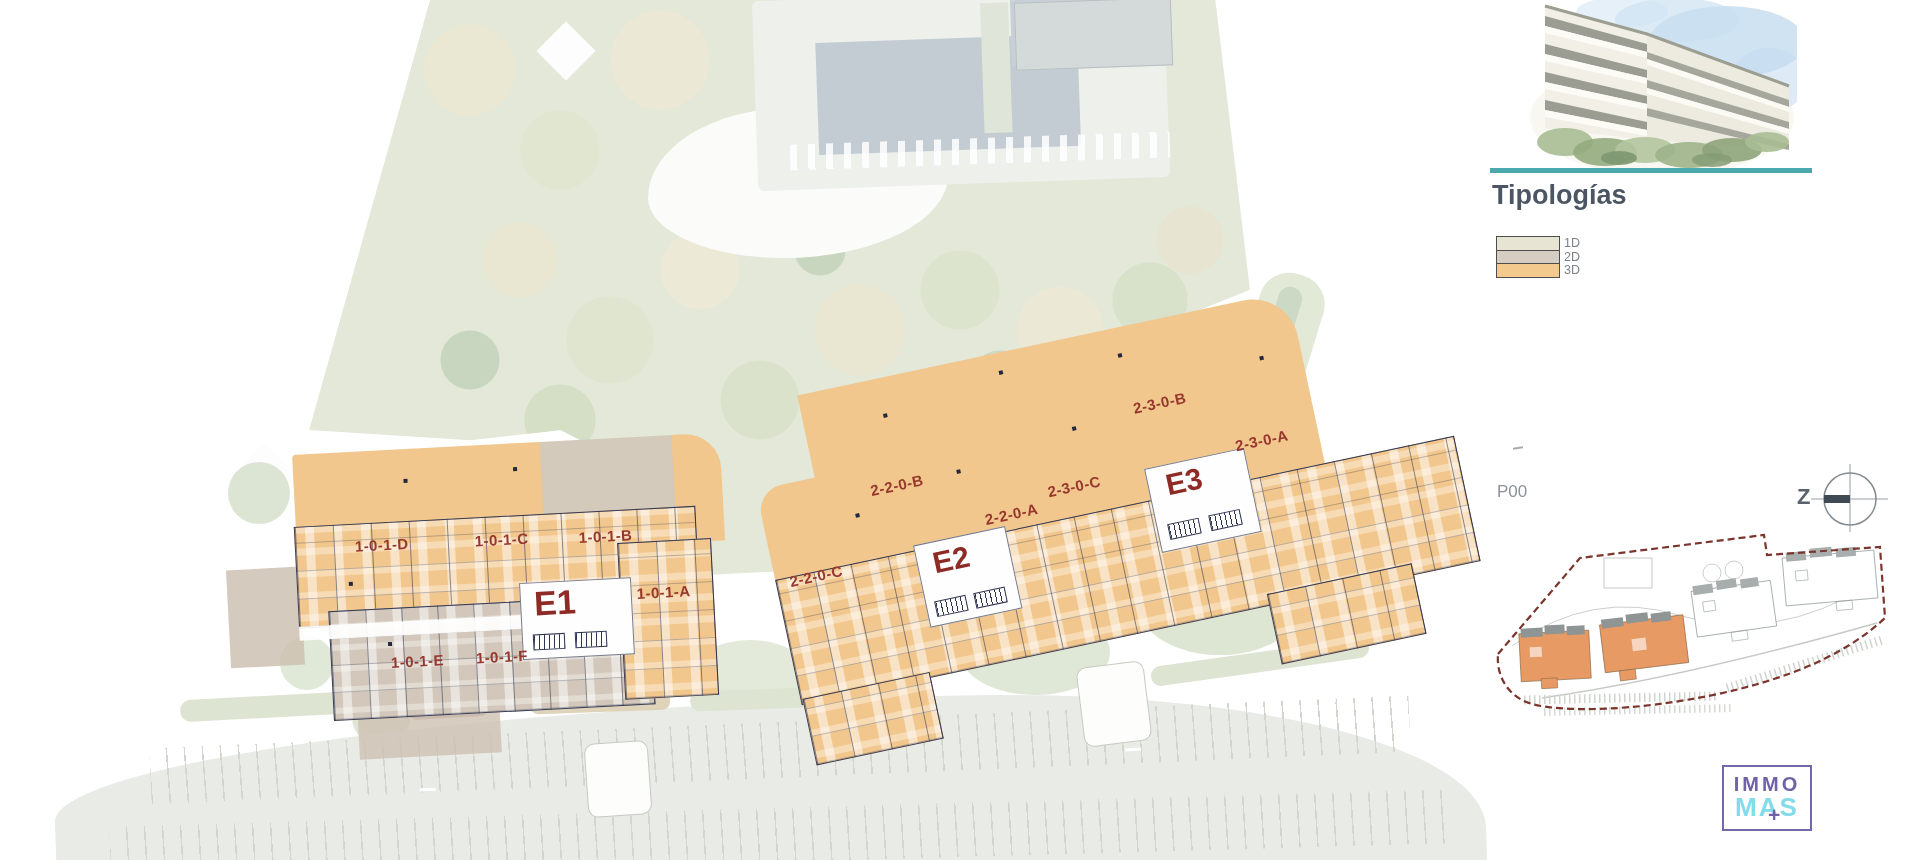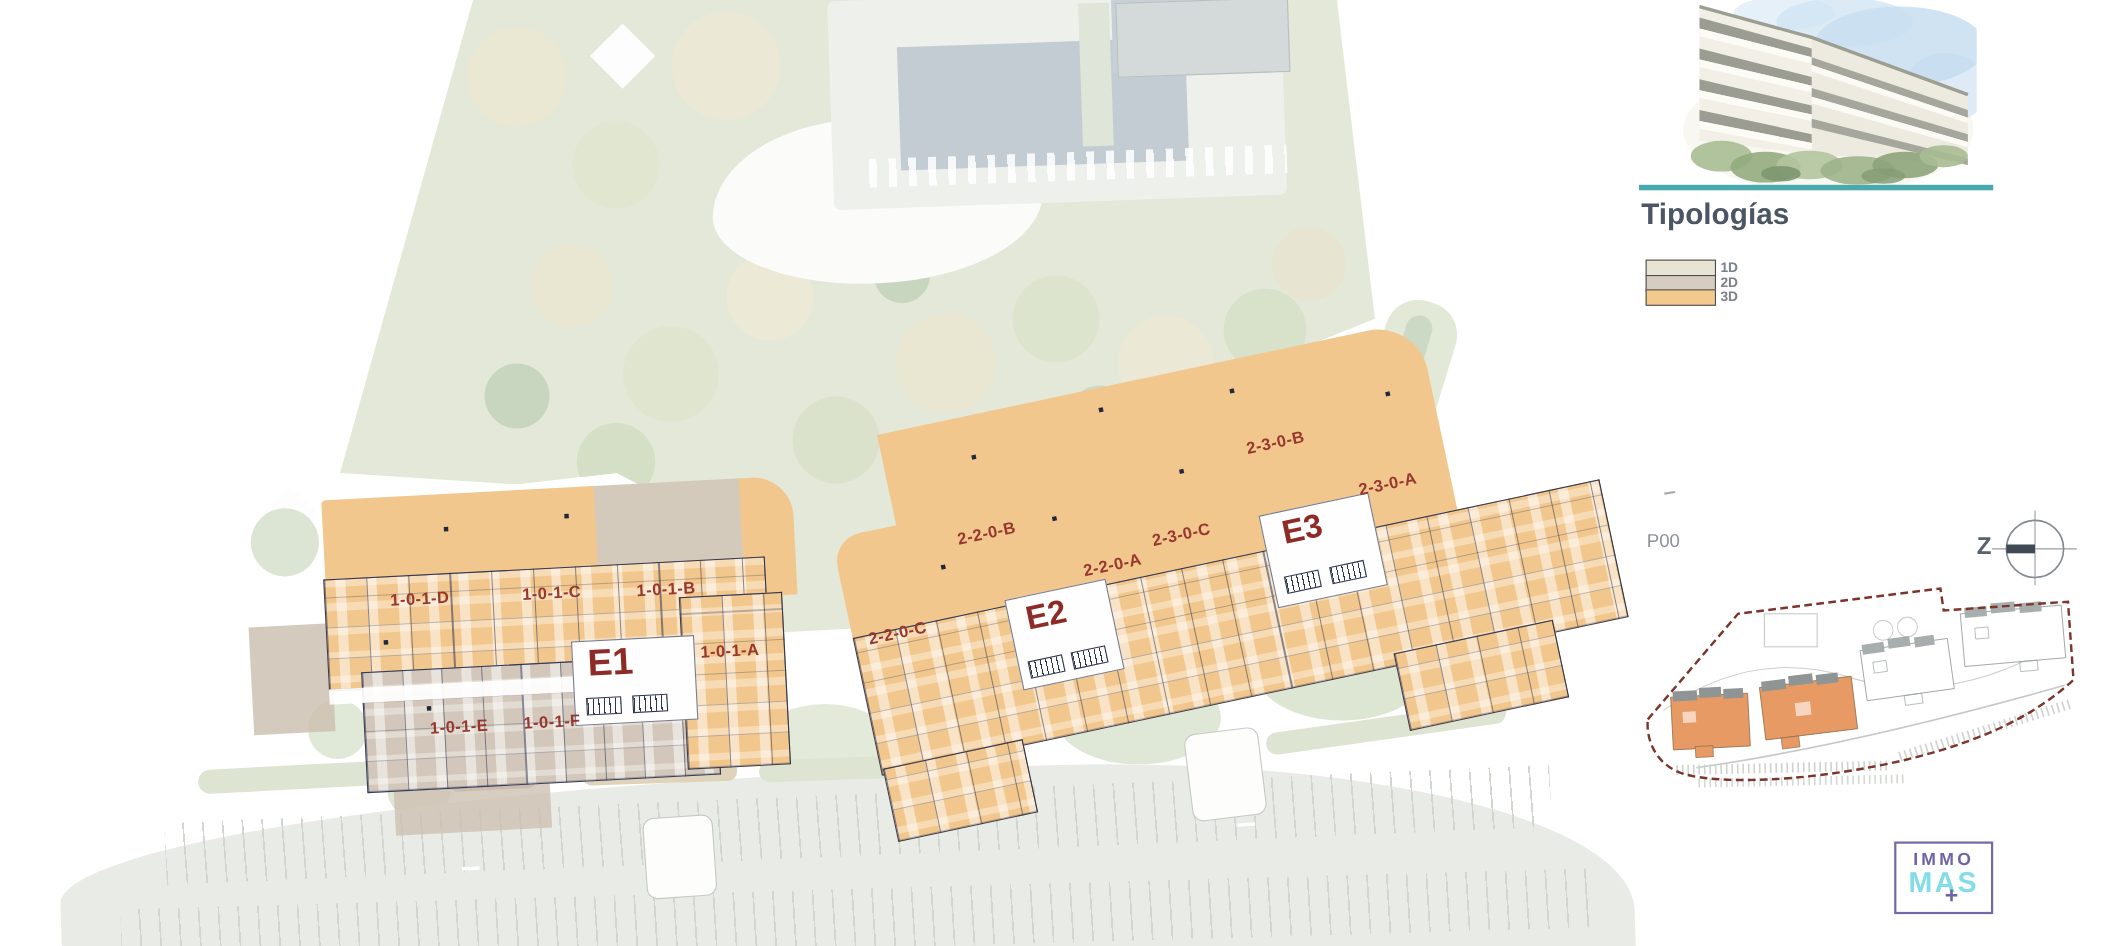--- a/index.html
+++ b/index.html
@@ -56,24 +56,24 @@
   }
   .core{position:absolute;background:#fefefe;border:1px solid rgba(46,53,80,.65);}
   .stair{position:absolute;border:1px solid #2e3550;background:repeating-linear-gradient(90deg,#2e3550 0 1px,transparent 1px 5px);}
   .dot{position:absolute;width:4px;height:4px;background:#22283d;}
 
   .pk-row{position:absolute;background:repeating-linear-gradient(88deg,#d2d6ce 0 1.5px,transparent 1.5px 18px);}
   .kiosk{position:absolute;background:#fdfdfc;border:1.5px solid #c6cac3;border-radius:10px;}
 
   
   .legend-swatch{width:64px;height:15px;border:1.5px solid #4d4d4d;box-sizing:border-box;}
-  .legend-row{display:flex;align-items:center;margin-top:-1.5px;font-weight:bold;}
+  .legend-row{display:flex;align-items:center;margin-top:-1.5px;}
   .legend-label{margin-left:4px;font-size:12.5px;color:#7c8288;line-height:15px;}
   .logo-box{position:absolute;left:242px;top:765px;width:86px;height:62px;border:2px solid #7568a8;background:#fff;text-align:center;}
-  .logo-immo{display:block;margin-top:6px;font-weight:bold;font-size:16px;letter-spacing:3px;color:#6f63a5;}
+  .logo-immo{display:block;margin-top:6px;font-weight:bold;font-size:20px;letter-spacing:3px;color:#6f63a5;}
   .logo-mas{display:block;margin-top:-2px;font-weight:bold;font-size:26px;letter-spacing:2px;color:#82dcea;line-height:1;}
   .logo-plus{position:absolute;left:44px;bottom:2px;font-weight:bold;font-size:21px;color:#7061a5;}
 </style>
 </head>
 <body>
 
 <div class="canvas">
 
   <div class="park"></div>
 

